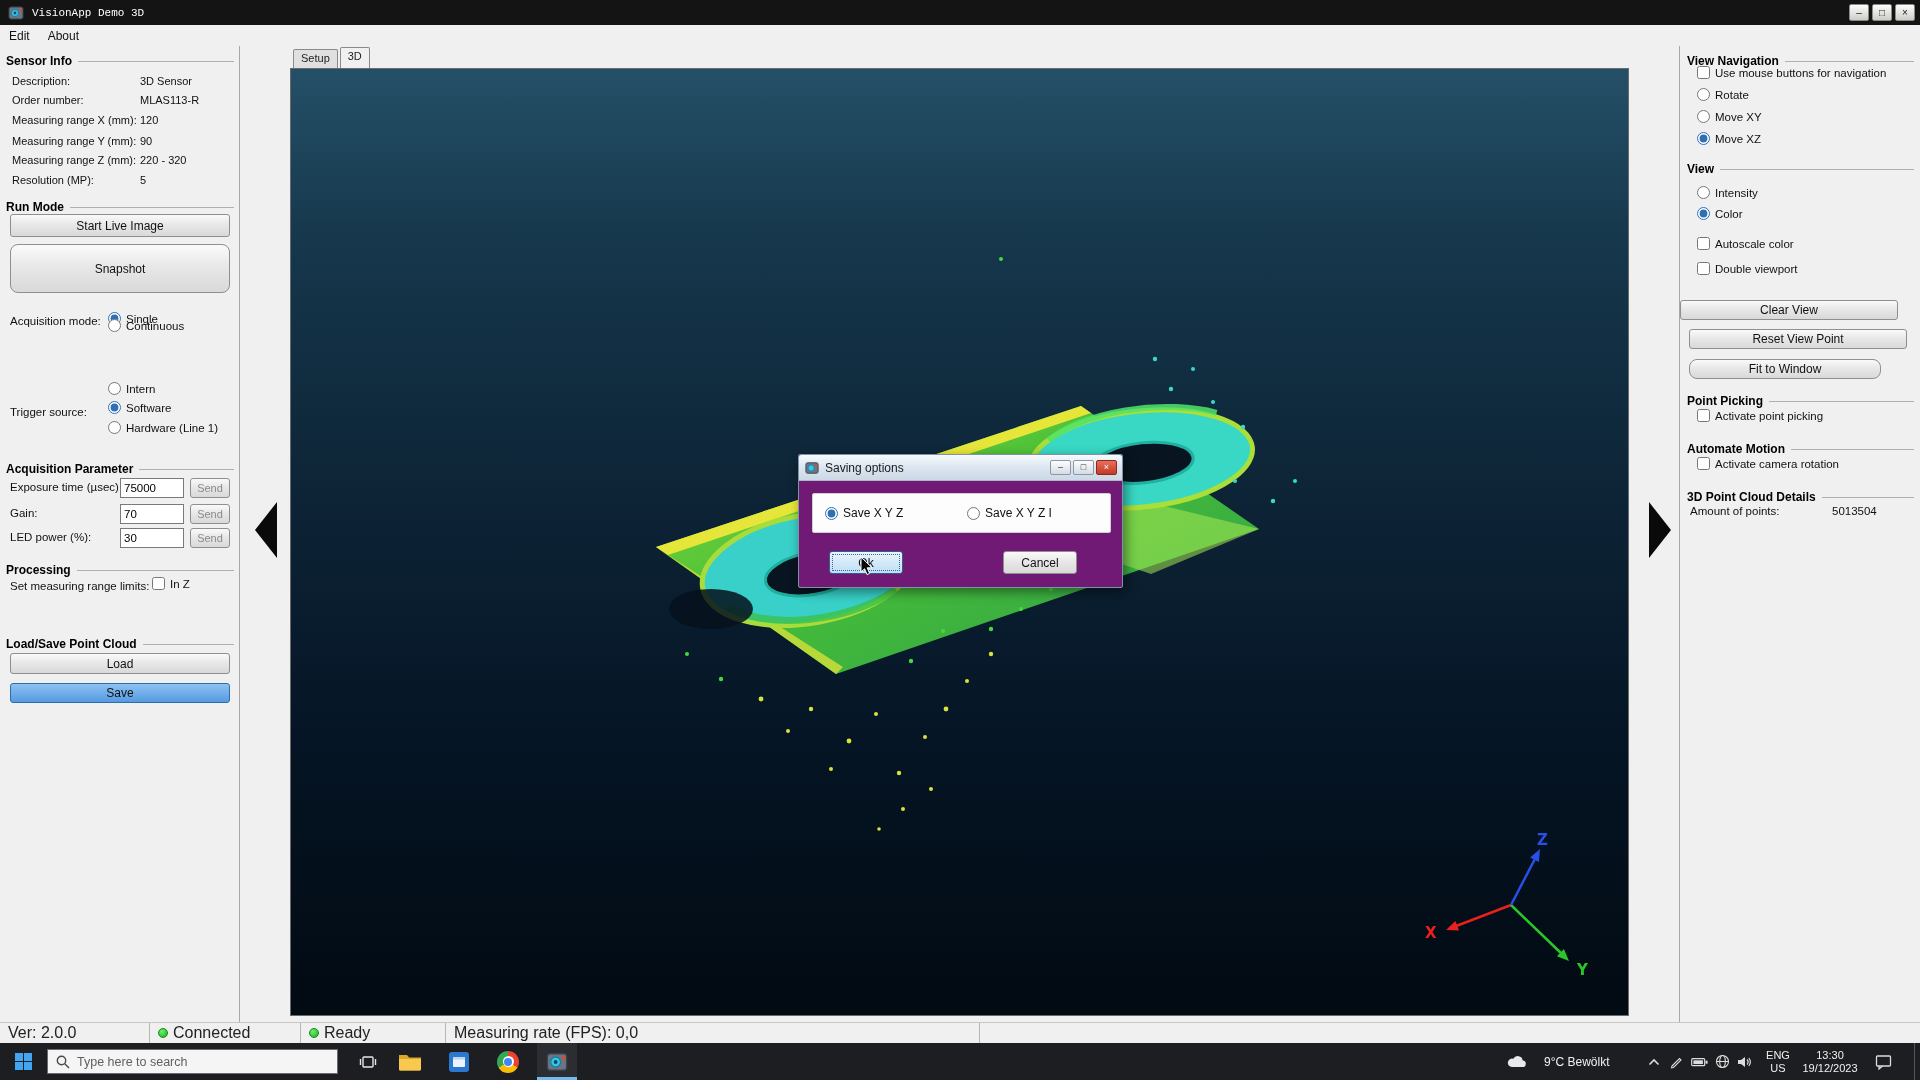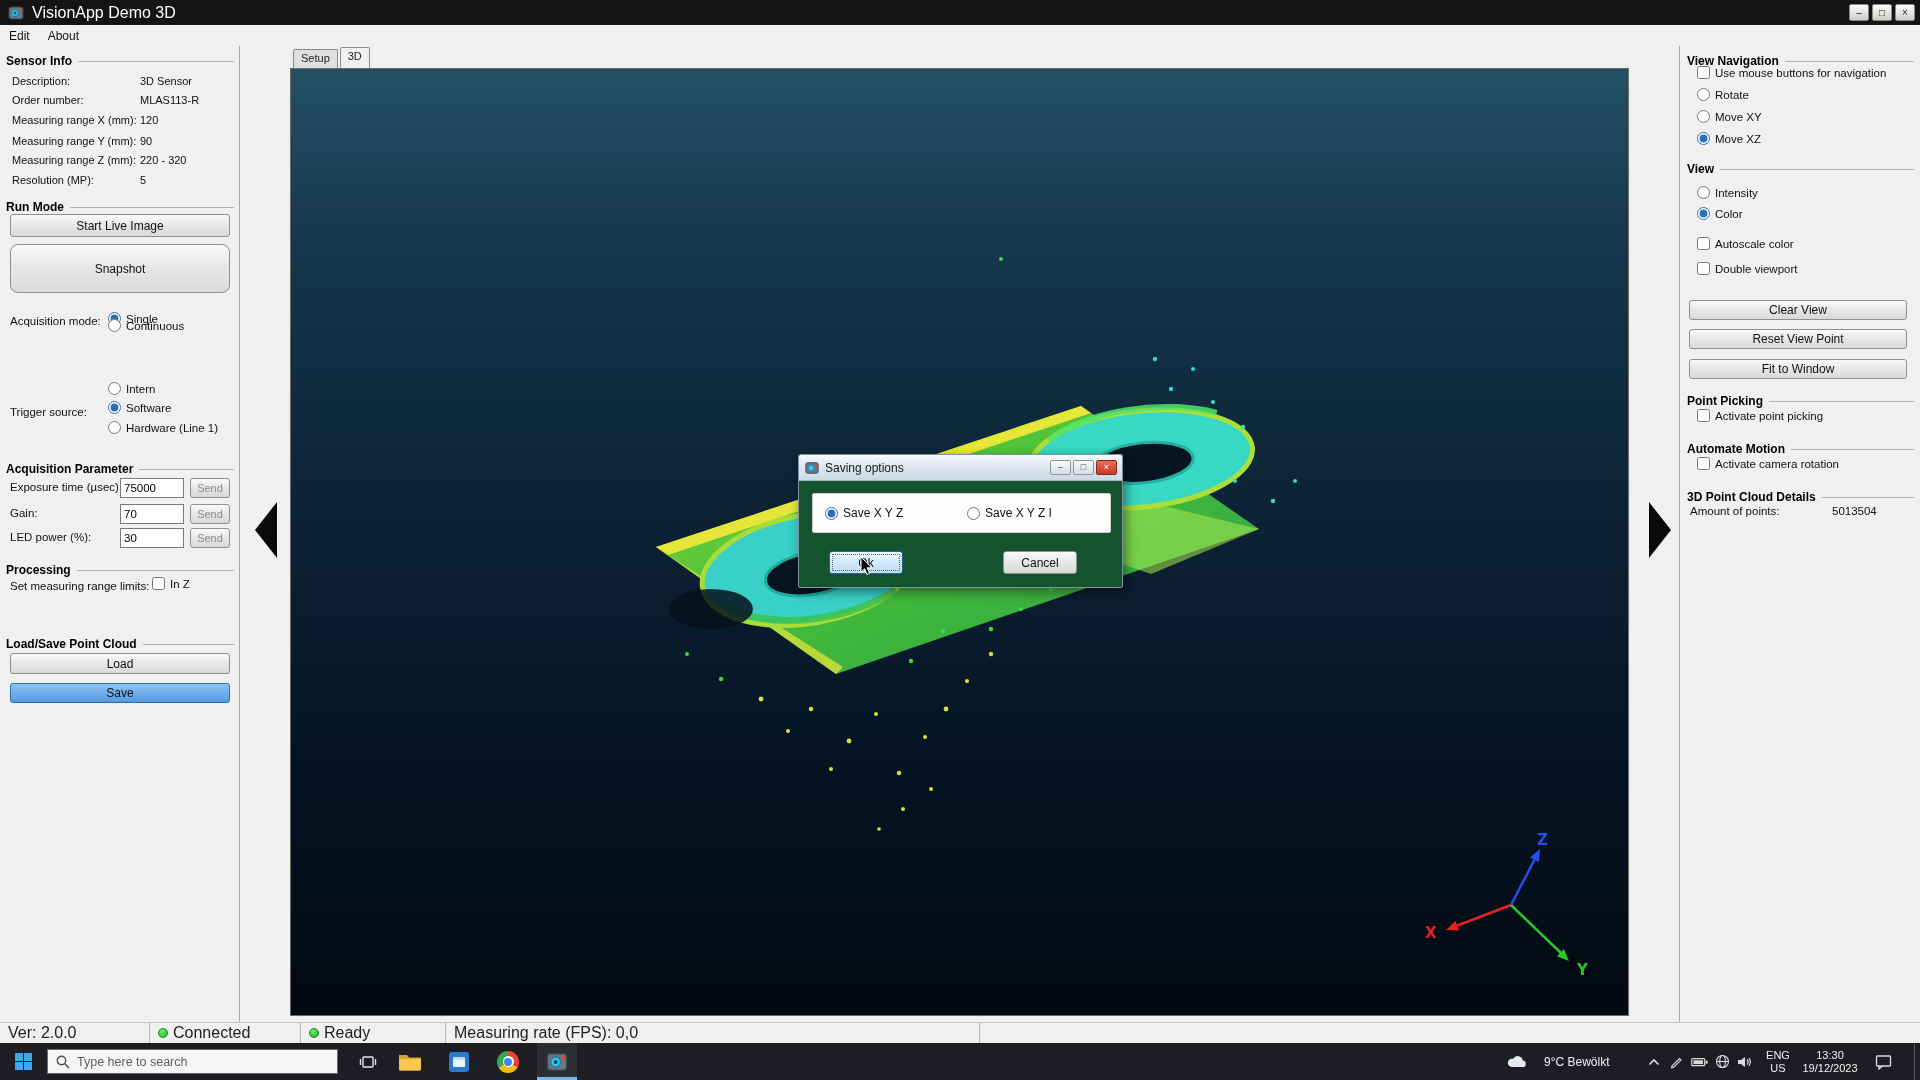--- a/index.html
+++ b/index.html
@@ -2,21 +2,21 @@
 <html><head>
 <meta charset="utf-8">
 <style>
   *{margin:0;padding:0;box-sizing:border-box;}
   html,body{width:1920px;height:1080px;overflow:hidden;}
   body{font-family:"Liberation Sans",sans-serif;background:#000;font-size:12px;color:#111;}
   .screen{position:relative;width:1920px;height:1080px;background:#f0f0f0;overflow:hidden;}
 
   
   .titlebar{position:absolute;top:0;left:0;width:1920px;height:25px;background:#141414;display:flex;align-items:center;padding-left:8px;color:#fff;z-index:5;}
-  .titlebar .title{font-size:16px;margin-left:8px;}
+  .titlebar .title{font-size:11px;margin-left:8px;font-family:Liberation Mono, monospace;}
   .win-controls{position:absolute;right:5px;top:4px;display:flex;gap:3px;}
   .win-btn{width:20px;height:17px;background:linear-gradient(#fdfdfd,#cfccc6);border:1px solid #8a8a8a;border-radius:2px;font-size:10px;line-height:15px;text-align:center;color:#222;cursor:default;}
 
   
   .menubar{position:absolute;top:25px;left:0;width:1920px;height:21px;background:#f0f0f0;display:flex;align-items:center;font-size:12px;z-index:4;}
   .menu-item{padding:2px 9px;}
 
   
   .main{position:absolute;top:46px;left:0;width:1920px;height:976px;background:#f0f0f0;}
   .left-panel{position:absolute;left:0;top:0;width:240px;height:976px;background:#f0f0f0;border-right:1px solid #a8a8a8;}
@@ -45,21 +45,21 @@
   .nav-arrow{position:absolute;width:0;height:0;border-top:28px solid transparent;border-bottom:28px solid transparent;cursor:default;}
   .nav-arrow.left{border-right:22px solid #0a0a0a;}
   .nav-arrow.right{border-left:22px solid #0a0a0a;}
 
   
   .statusbar{position:absolute;top:1022px;left:0;width:1920px;height:21px;background:#f0f0f0;border-top:1px solid #c8c8c8;font-size:16px;color:#222;z-index:4;}
   .status-sec{position:absolute;top:0;height:20px;display:flex;align-items:center;gap:5px;padding-left:8px;border-right:1px solid #b5b5b5;white-space:nowrap;}
   .dot{width:10px;height:10px;border-radius:50%;background:radial-gradient(circle at 35% 30%,#6ef06e,#1fae1f);border:1px solid #128a12;flex:none;}
 
   
-  .dialog{position:absolute;left:798px;top:454px;width:325px;height:134px;background:#14532d;border:1px solid #7d94a8;border-radius:2px;box-shadow:3px 4px 12px rgba(0,0,0,0.45);z-index:50;}
+  .dialog{position:absolute;left:798px;top:454px;width:325px;height:134px;background:#701a75;border:1px solid #7d94a8;border-radius:2px;box-shadow:3px 4px 12px rgba(0,0,0,0.45);z-index:50;}
   .dlg-titlebar{position:absolute;left:0;top:0;width:100%;height:26px;background:linear-gradient(180deg,#f8fafc,#dde7f2 45%,#ccd8e5);border-bottom:1px solid #aab8c6;display:flex;align-items:center;padding-left:6px;border-radius:2px 2px 0 0;}
   .dlg-title{font-size:12px;color:#1a1a1a;margin-left:6px;}
   .dlg-controls{position:absolute;right:5px;top:5px;display:flex;gap:2px;}
   .dlg-btn{width:21px;height:15px;background:linear-gradient(#fdfdfd,#d5dce3);border:1px solid #8a98a8;border-radius:2px;font-size:9px;line-height:13px;text-align:center;color:#333;}
   .dlg-btn.close{background:linear-gradient(#ea7058,#c23a28);border-color:#8a2a1a;color:#fff;}
   .dlg-optionbox{position:absolute;left:13px;top:38px;width:299px;height:40px;background:#fdfdfd;border:1px solid #cfcfcf;border-radius:2px;}
   .btn.ok-focus{background:linear-gradient(#e9f4fc,#bfdef5);border:1px solid #2c628b;outline:1px dotted #3a6a9a;outline-offset:-4px;}
 
   
   .taskbar{position:absolute;top:1043px;left:0;width:1920px;height:37px;background:#1d1e22;color:#e8e8e8;z-index:10;}
@@ -316,23 +316,23 @@
         <span>Color</span>
       </label>
       <label class="ctrl-row" style="left:17px;top:191px;">
         <input type="checkbox" style="">
         <span>Autoscale color</span>
       </label>
       <label class="ctrl-row" style="left:17px;top:216px;">
         <input type="checkbox" style="">
         <span>Double viewport</span>
       </label>
-      <button class="btn" style="left:9px;top:254px;width:218px;height:20px;">Clear View</button>
+      <button class="btn" style="left:0;top:254px;width:218px;height:20px;">Clear View</button>
       <button class="btn" style="left:9px;top:283px;width:218px;height:20px;">Reset View Point</button>
-      <button class="btn" style="left:9px;top:313px;width:218px;height:20px;">Fit to Window</button>
+      <button class="btn" style="left:9px;top:313px;width:192px;height:20px;border-radius:8px;">Fit to Window</button>
 
       <div class="group-head" style="top:348px;left:7px;width:227px;">
           <span>Point Picking</span>
         </div>
       <label class="ctrl-row" style="left:17px;top:363px;">
         <input type="checkbox" style="">
         <span>Activate point picking</span>
       </label>
 
       <div class="group-head" style="top:396px;left:7px;width:227px;">

